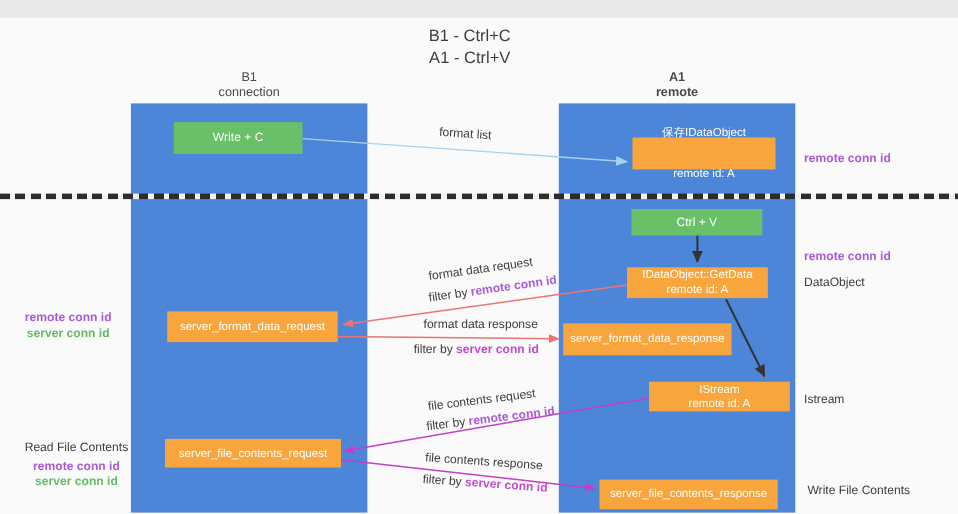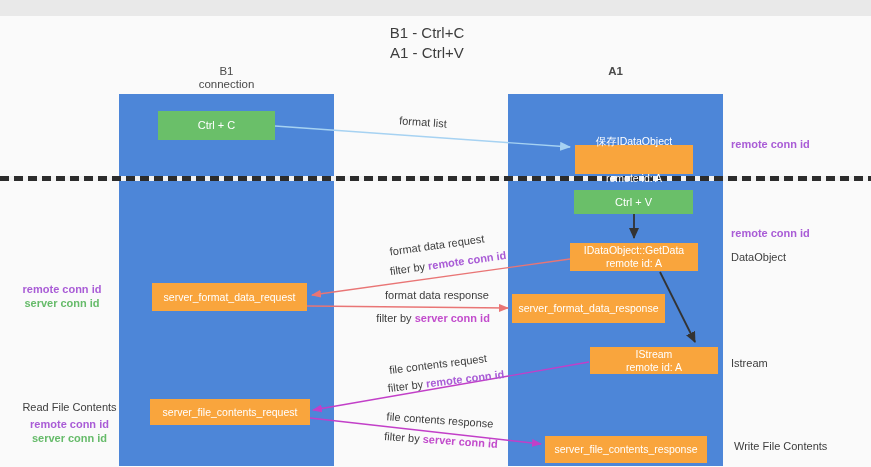--- a/index.html
+++ b/index.html
@@ -49,20 +49,21 @@
     <div>B1 - Ctrl+C</div>
     <div>A1 - Ctrl+V</div>
   </div>
 
   <div class="col-header" style="left:119px; top:49px; width:215px;">
     <div>B1</div>
     <div>connection</div>
   </div>
   <div class="col-header" style="left:508px; top:49px; width:215px;font-weight:bold;">
     <div>A1</div>
+    <div>remote</div>
   </div>
 
   <div class="panel" style="left:119px; top:78px; width:215px; height:372px;"></div>
   <div class="panel" style="left:508px; top:78px; width:215px; height:372px;"></div>
   <div class="panel" style="left:230px; top:459px; width:493px; height:8px;"></div>
 
   <div class="dashed-line" style="left:0; top:160px; width:871px; height:5px;"></div>
 
   <svg class="arrows" width="871" height="467" viewBox="0 0 871 467">
     <defs>
@@ -82,24 +83,24 @@
     <line x1="275" y1="110" x2="570" y2="131" class="st-blue" marker-end="url(#mBlue)"></line>
     <line x1="634" y1="198" x2="634" y2="222" class="st-black" marker-end="url(#mBlack)"></line>
     <line x1="570" y1="243" x2="312" y2="279" class="st-salmon" marker-end="url(#mSalmon)"></line>
     <line x1="307" y1="290" x2="508" y2="292" class="st-salmon" marker-end="url(#mSalmon)"></line>
     <line x1="660" y1="256" x2="695" y2="326" class="st-black" marker-end="url(#mBlack)"></line>
     <line x1="589" y1="346" x2="313" y2="394" class="st-magenta" marker-end="url(#mMagenta)"></line>
     <line x1="310" y1="402" x2="541" y2="428" class="st-magenta" marker-end="url(#mMagenta)"></line>
   </svg>
 
   <div class="node green" style="left:158px; top:95px; width:117px; height:29px; font-size:11px;">
-    <div>Ctrl + C</div>
+    <div>Write + C</div>
   </div>
 
-  <div class="node orange" style="left:575px; top:129px; width:118px; height:29px;gap:24px;">
+  <div class="node orange" style="left:575px; top:109px; width:130px; height:29px;gap:24px;">
     <div>保存IDataObject</div>
     <div>remote id: A</div>
   </div>
 
   <div class="node green" style="left:574px; top:174px; width:119px; height:24px; font-size:11px;">
     <div>Ctrl + V</div>
   </div>
 
   <div class="node orange" style="left:570px; top:227px; width:128px; height:28px;">
     <div>IDataObject::GetData</div>

